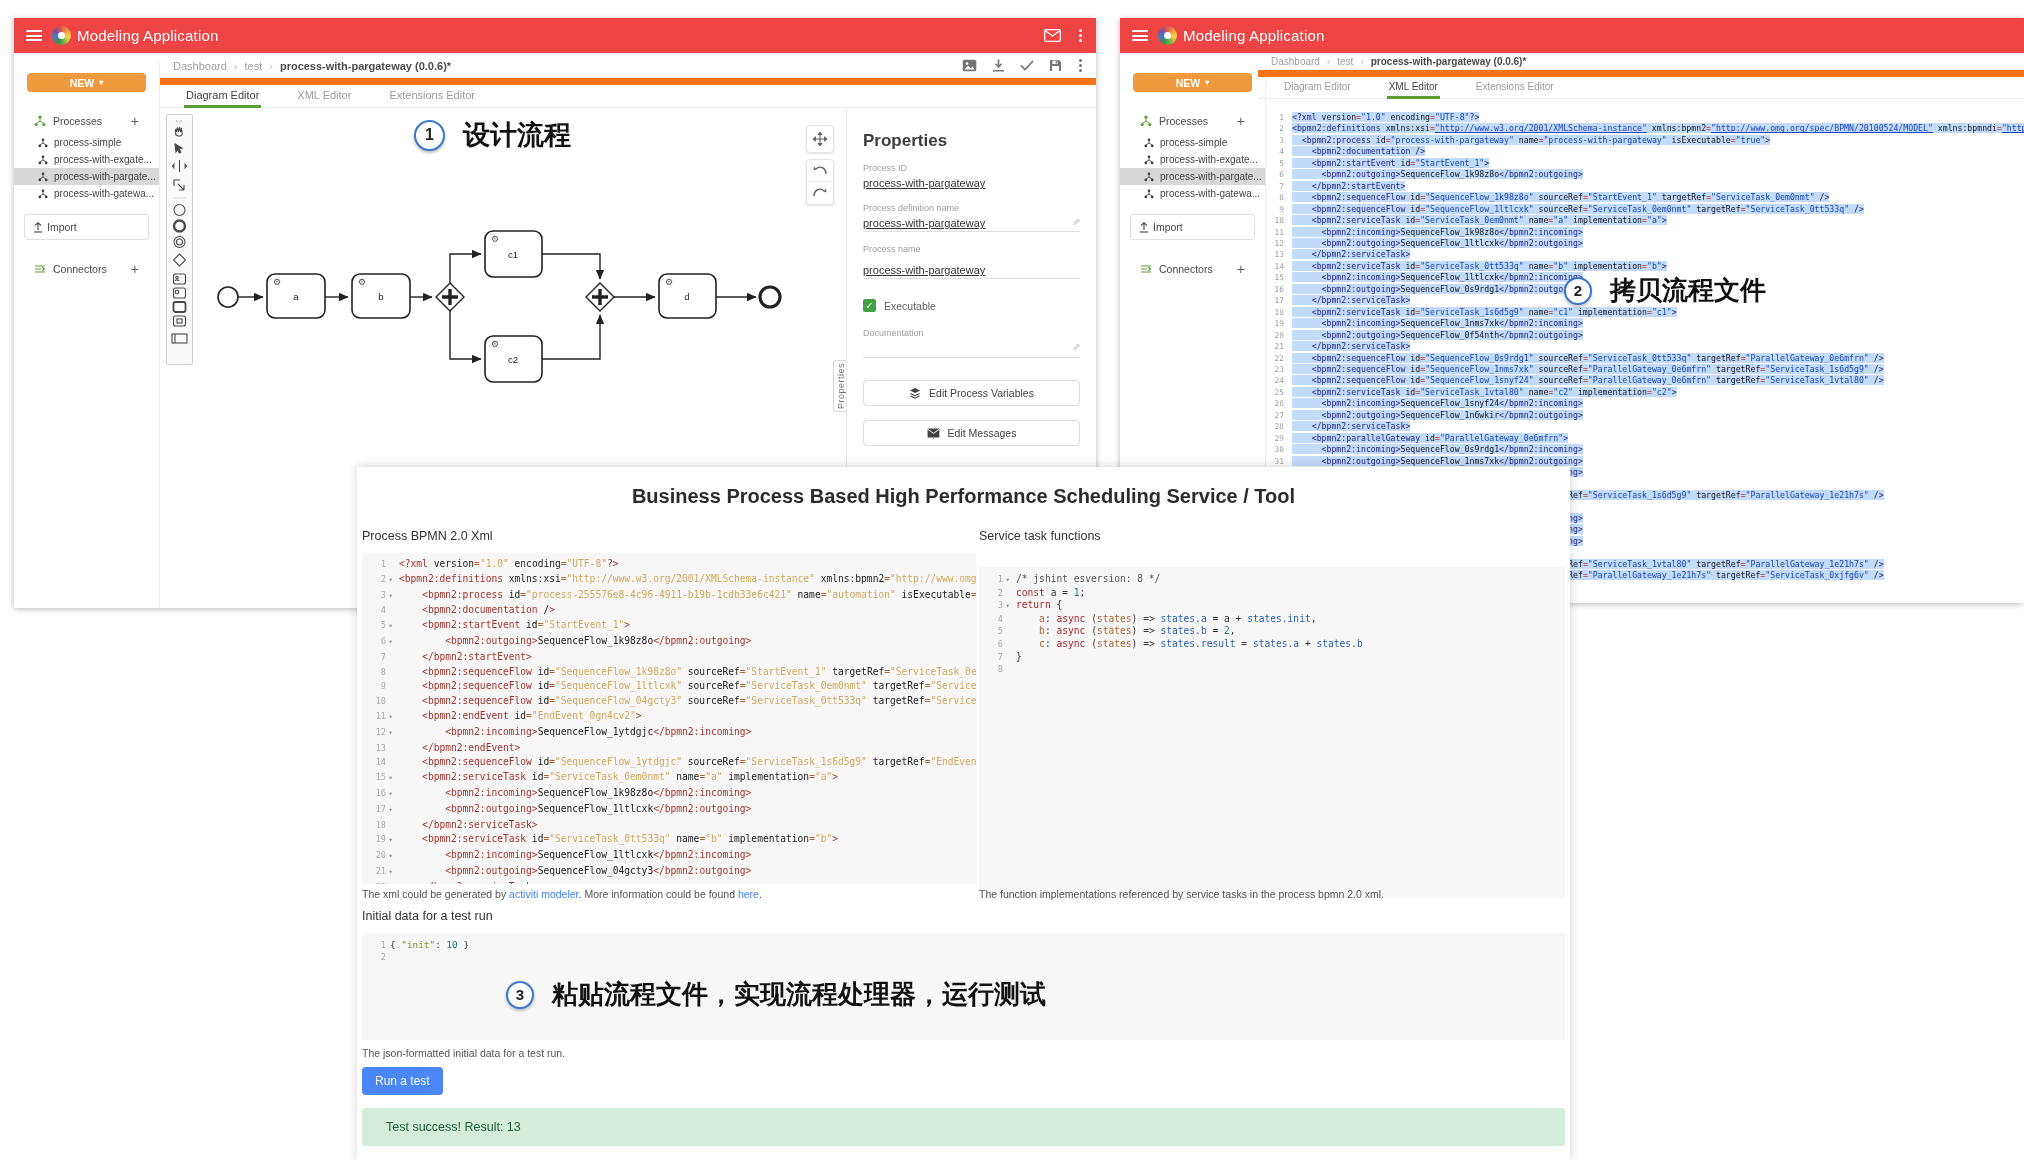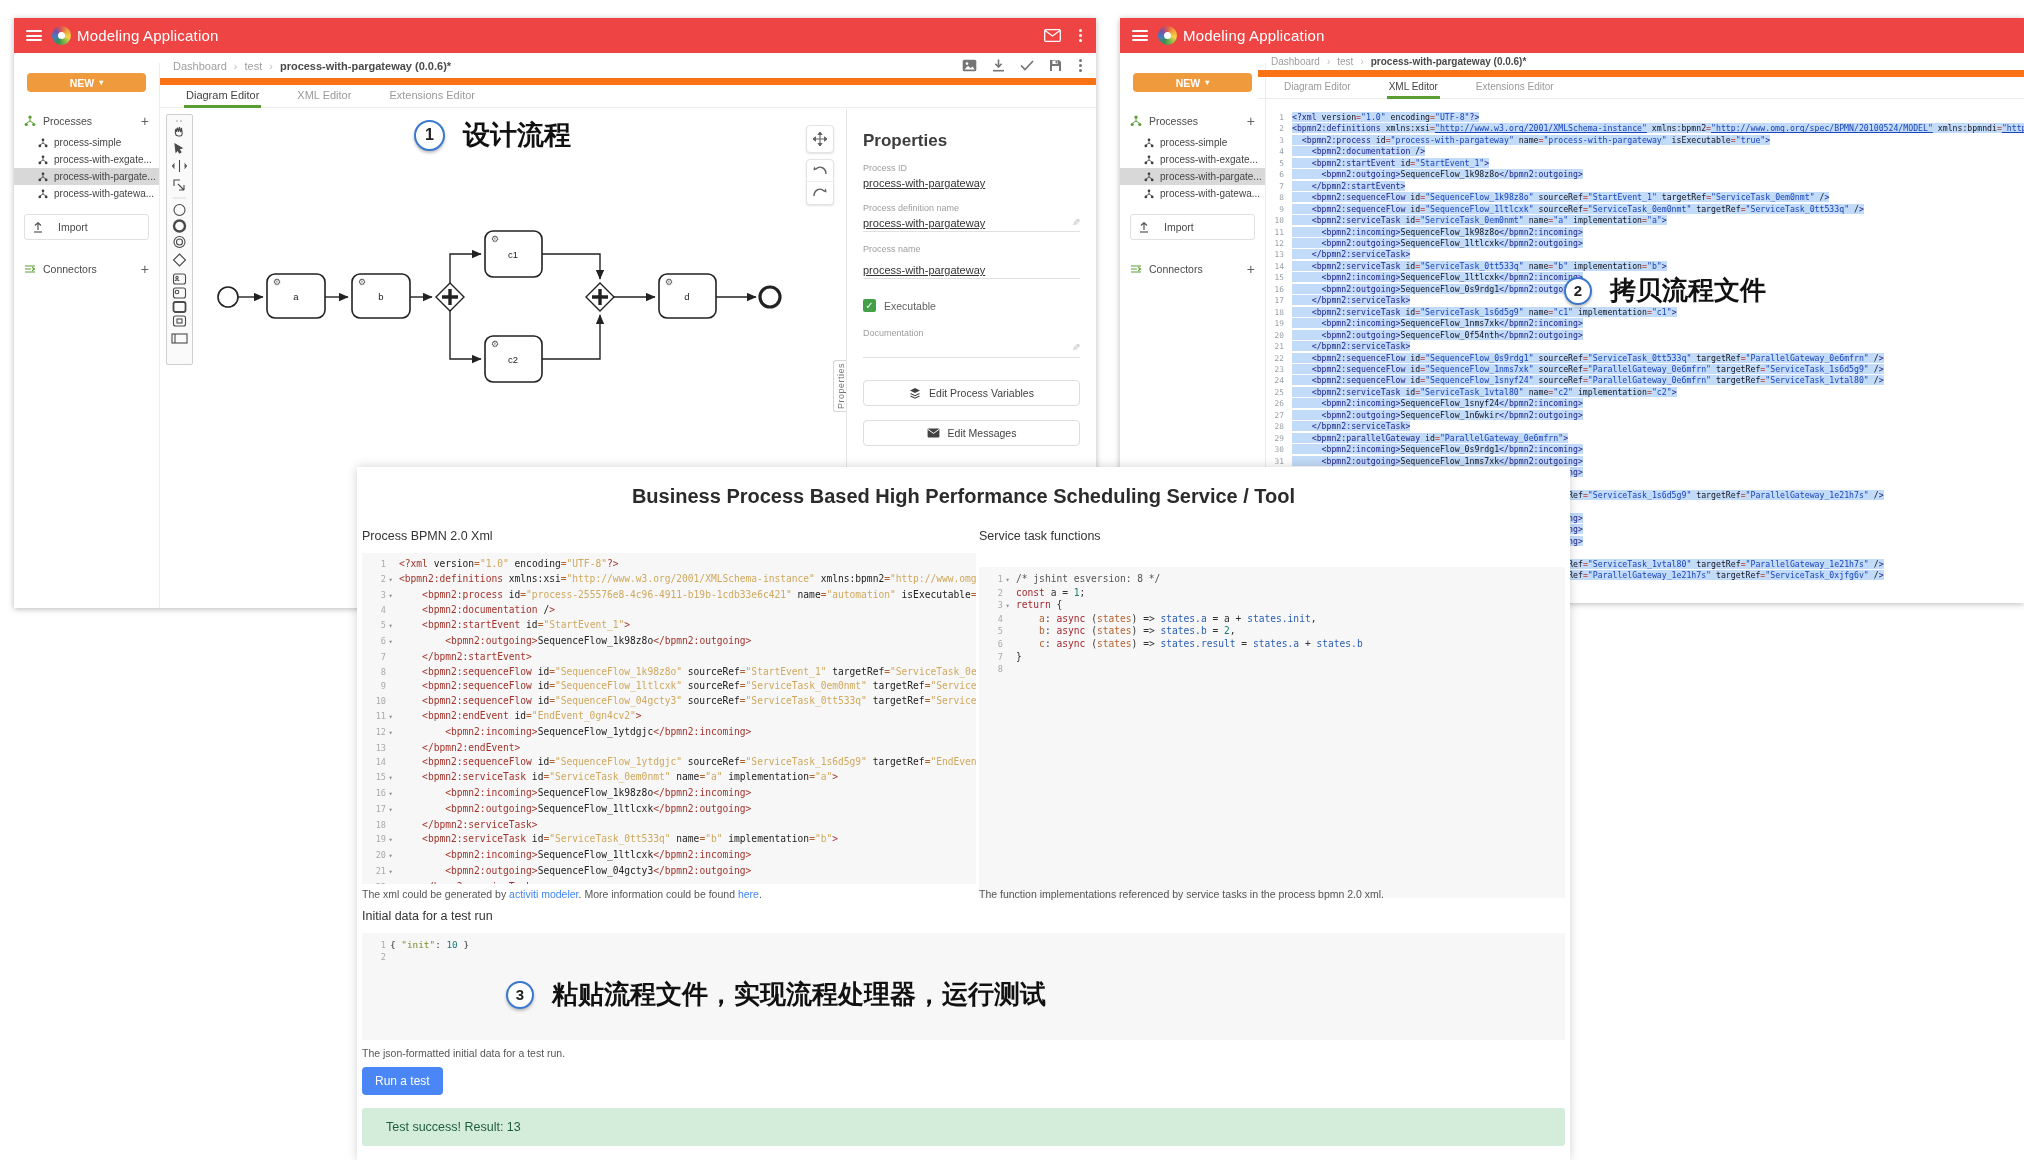--- a/index.html
+++ b/index.html
@@ -21,28 +21,28 @@
   .app-title { font-size:15px; font-weight:400; letter-spacing:.2px; }
   .header-right { margin-left:auto; display:flex; align-items:center; gap:16px; }
   .kebab { display:flex; flex-direction:column; gap:2px; cursor:pointer; padding:2px; }
   .kebab i { width:3px; height:3px; border-radius:50%; background:#fff; display:block; }
   .kebab.gray i { background:#757575; }
 
   
   .sidebar { position:absolute; left:0; top:45px; bottom:0; width:146px; background:#fff; border-right:1px solid #ececec; }
   .new-btn { margin:10px 13px 0 13px; height:19px; background:#ef9a3d; border-radius:4px; color:#fff;
     font-size:10.5px; font-weight:700; display:flex; align-items:center; justify-content:center; gap:5px; cursor:pointer; }
-  .side-section { display:flex; align-items:center; gap:7px; padding:0 10px; margin-top:22px; font-size:10.5px; color:#4a4a4a; }
+  .side-section { display:flex; align-items:center; gap:7px; padding:0 20px; margin-top:22px; font-size:10.5px; color:#4a4a4a; }
   .side-section .plus { margin-left:auto; font-size:14px; color:#616161; cursor:pointer; line-height:1; }
   .side-items { margin-top:6px; }
   .side-item { display:flex; align-items:center; gap:6px; padding:2px 6px 2px 24px; font-size:10px; color:#444;
     height:17px; white-space:nowrap; overflow:hidden; cursor:pointer; }
   .side-item.selected { background:#d8d8d8; }
   .import-btn { margin:12px 10px 0 10px; height:19px; border:1px solid #e0e0e0; border-radius:3px;
-    display:flex; align-items:center; gap:15px; padding:12px 8px; font-size:10.5px; color:#4a4a4a; cursor:pointer; }
+    display:flex; align-items:center; gap:4px; padding:12px 8px; font-size:10.5px; color:#4a4a4a; cursor:pointer; }
   svg.ic { display:block; flex:none; }
 
   
   .main { position:absolute; left:146px; top:35px; right:0; bottom:0; }
   .crumb-row { height:32px; border-bottom:7px solid #f97316; display:flex; align-items:center; padding:0 12px 0 13px; }
   .breadcrumb { display:flex; align-items:center; gap:7px; font-size:11px; color:#9e9e9e; }
   .crumb { white-space:nowrap; }
   .crumb:not(.last)::after { content:"›"; margin-left:7px; color:#bdbdbd; }
   .crumb.last { color:#4a4a4a; font-weight:700; }
   .crumb-actions { margin-left:auto; display:flex; align-items:center; gap:15px; }

